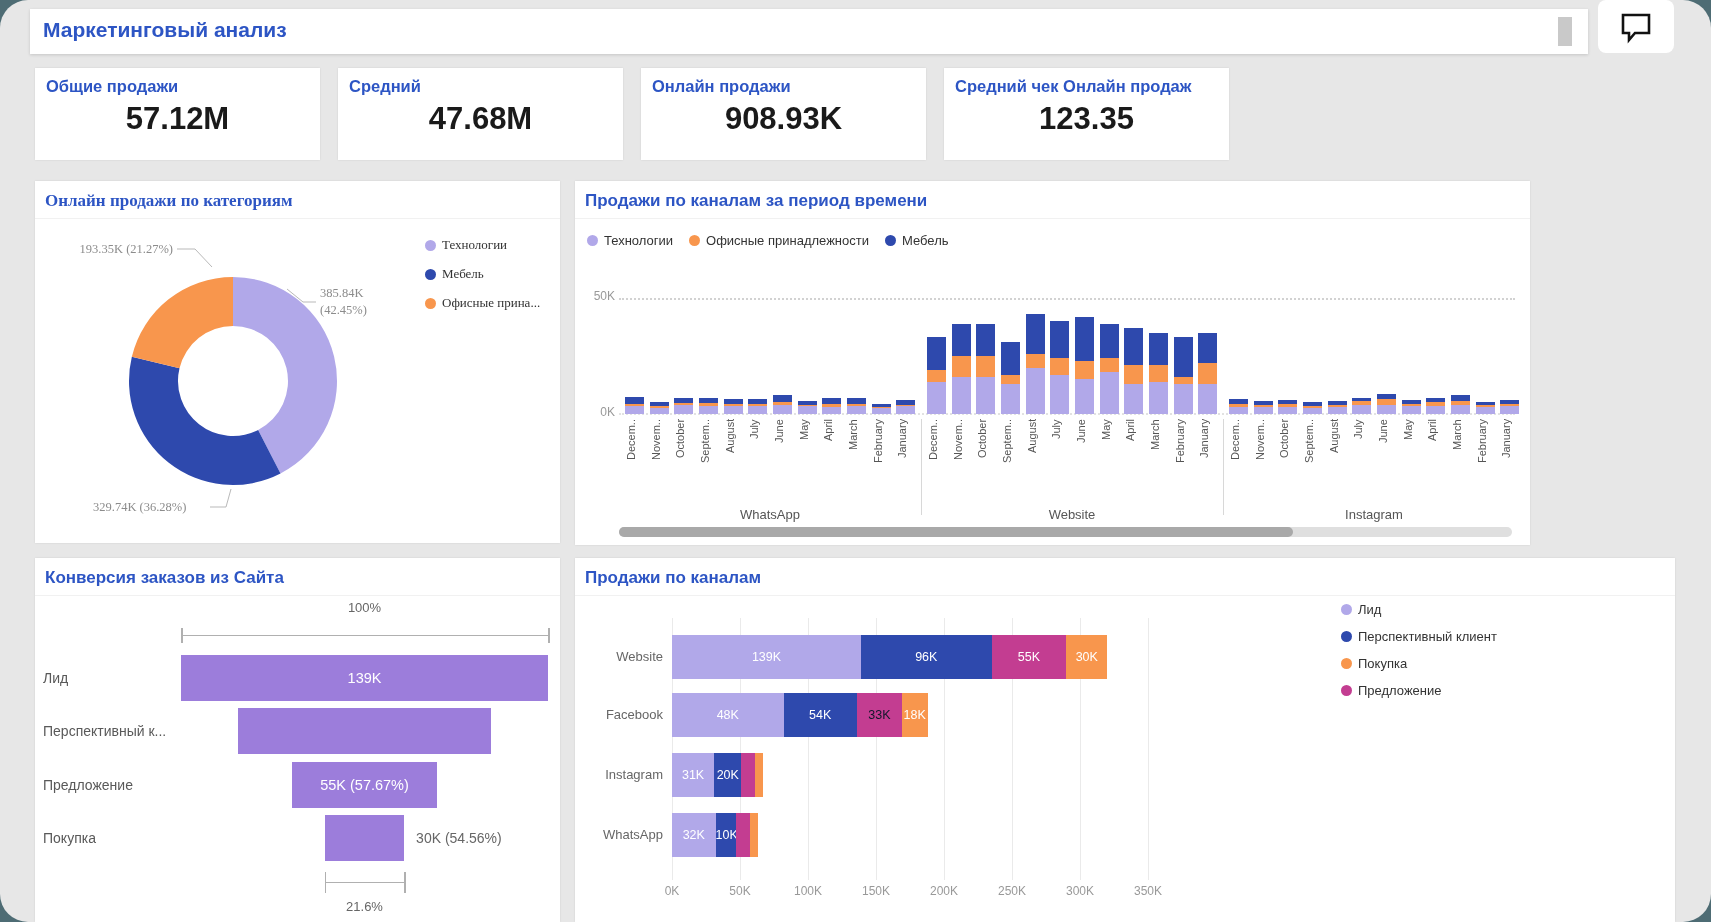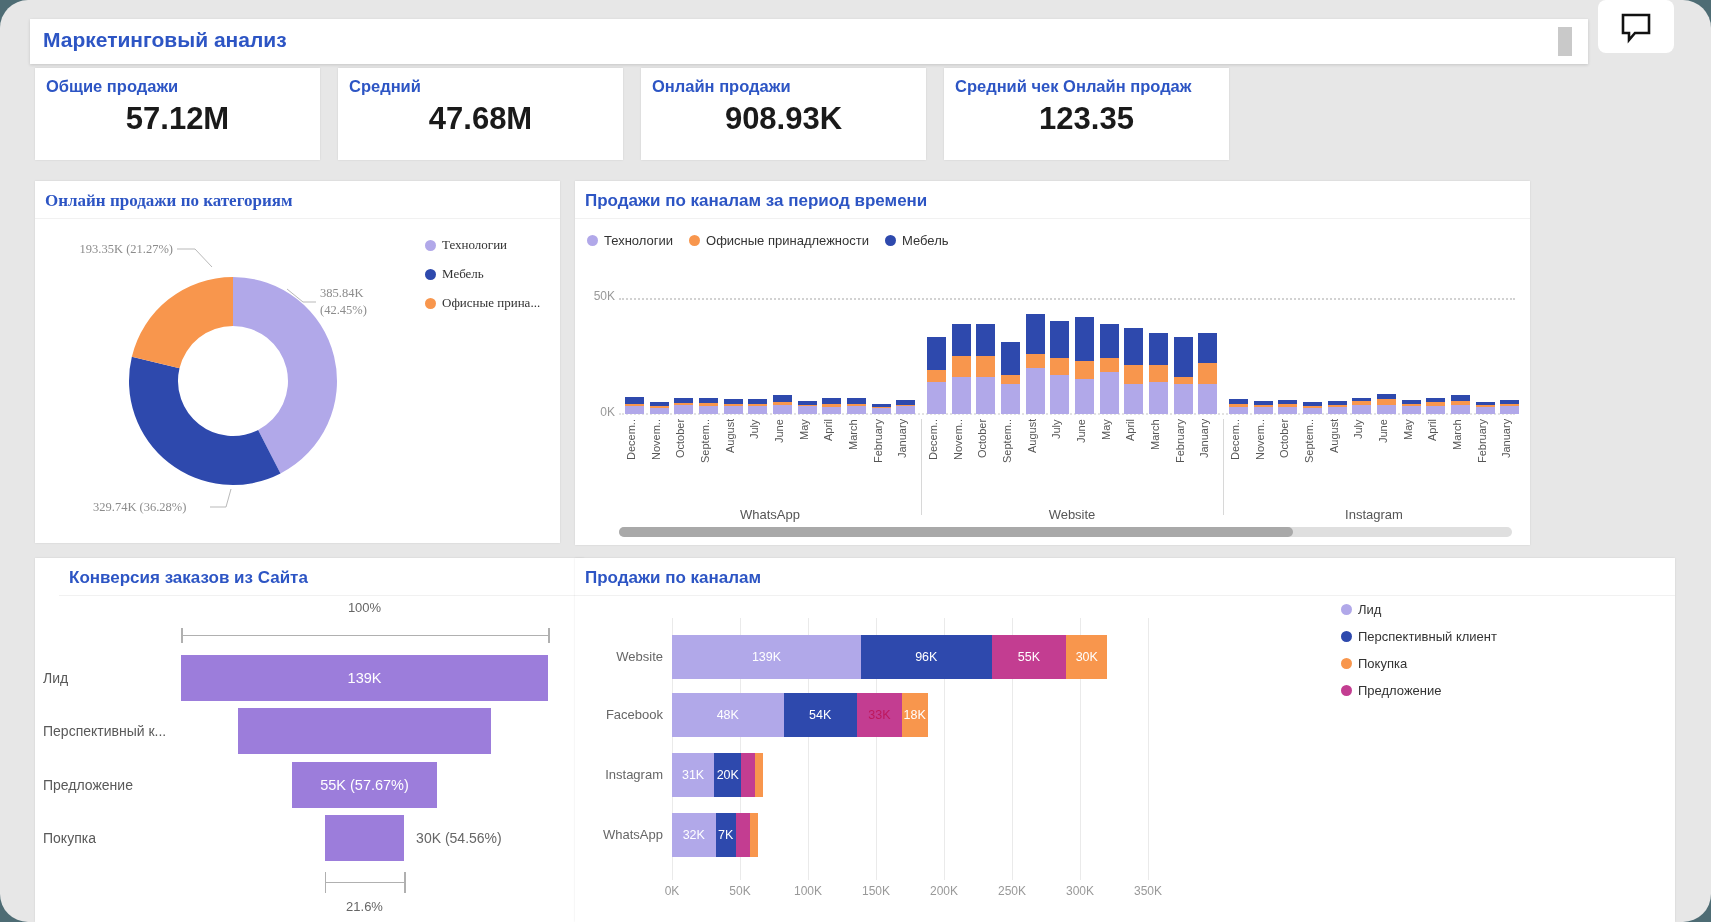--- a/index.html
+++ b/index.html
@@ -5,21 +5,21 @@
   html,body{margin:0;padding:0;}
   body{
     width:1711px;height:922px;background:#4E6C74;overflow:hidden;
     font-family:"Liberation Sans",sans-serif;
   }
   .stage{
     position:relative;width:1711px;height:922px;background:#E7E7E7;
     border-radius:28px;overflow:hidden;
   }
   .titlebar{
-    position:absolute;left:30px;top:19px;width:1558px;height:45px;background:#fff;
+    position:absolute;left:30px;top:9px;width:1558px;height:45px;background:#fff;
     box-shadow:0 1px 3px rgba(0,0,0,.15);
   }
   .titlebar .title{
     position:absolute;left:13px;top:9px;font-size:21px;font-weight:bold;color:#2D55C4;
   }
   .titlebar .vscroll{
     position:absolute;right:16px;top:8px;width:14px;height:29px;background:#C9C9C9;
   }
   .comment-btn{
     position:absolute;left:1598px;top:0;width:76px;height:53px;background:#fff;
@@ -40,21 +40,21 @@
   }
   .panel{
     position:absolute;background:#fff;box-shadow:0 0 2px rgba(0,0,0,.10);overflow:hidden;
   }
   .panel h3{
     margin:0;padding:10px 12px 7px 10px;font-size:17px;font-weight:bold;color:#2D55C4;
     border-bottom:1px solid #F1F1F1;
   }
   .donut-panel{left:35px;top:181px;width:525px;height:362px;font-family:Liberation Serif, serif;}
   .stacked-panel{left:575px;top:181px;width:955px;height:364px;}
-  .funnel-panel{left:35px;top:558px;width:525px;height:364px;padding-left:24px;}
+  .funnel-panel{left:35px;top:558px;width:525px;height:364px;}
   .hbar-panel{left:575px;top:558px;width:1100px;height:364px;}
   .legend-item{display:flex;align-items:center;gap:6px;}
   .legend-dot{width:11px;height:11px;border-radius:50%;flex:0 0 11px;}
   .legend-label{font-size:13px;color:#333;white-space:nowrap;}
   .vlabel{
     writing-mode:vertical-rl;transform:rotate(180deg);text-align:end;
     font-size:11px;color:#555;overflow:hidden;white-space:nowrap;
   }
 </style>
 </head>
@@ -344,35 +344,35 @@
       <div style="position: absolute; left: 416.6px; top: 77px; width: 74.8px; height: 44px; background: rgb(195, 61, 145);"></div>
       <div style="position: absolute; left: 416.6px; top: 77px; width: 74.8px; height: 44px; line-height: 44px; text-align: center; font-size: 12.5px; color: rgb(255, 255, 255); overflow: hidden;">55K</div>
       <div style="position: absolute; left: 491.4px; top: 77px; width: 40.8px; height: 44px; background: rgb(248, 150, 77);"></div>
       <div style="position: absolute; left: 491.4px; top: 77px; width: 40.8px; height: 44px; line-height: 44px; text-align: center; font-size: 12.5px; color: rgb(255, 255, 255); overflow: hidden;">30K</div>
       <div style="position: absolute; left: 0px; top: 135px; width: 88px; height: 44px; line-height: 44px; text-align: right; font-size: 13px; color: rgb(102, 102, 102);">Facebook</div>
       <div style="position: absolute; left: 97px; top: 135px; width: 111.52px; height: 44px; background: rgb(177, 168, 233);"></div>
       <div style="position: absolute; left: 97px; top: 135px; width: 111.52px; height: 44px; line-height: 44px; text-align: center; font-size: 12.5px; color: rgb(255, 255, 255); overflow: hidden;">48K</div>
       <div style="position: absolute; left: 208.52px; top: 135px; width: 73.44px; height: 44px; background: rgb(46, 73, 173);"></div>
       <div style="position: absolute; left: 208.52px; top: 135px; width: 73.44px; height: 44px; line-height: 44px; text-align: center; font-size: 12.5px; color: rgb(255, 255, 255); overflow: hidden;">54K</div>
       <div style="position: absolute; left: 281.96px; top: 135px; width: 44.88px; height: 44px; background: rgb(195, 61, 145);"></div>
-      <div style="position: absolute; left: 281.96px; top: 135px; width: 44.88px; height: 44px; line-height: 44px; text-align: center; font-size: 12.5px; color: #be185d; overflow: hidden;">33K</div>
+      <div style="position: absolute; left: 281.96px; top: 135px; width: 44.88px; height: 44px; line-height: 44px; text-align: center; font-size: 12.5px; color: #0f172a; overflow: hidden;">33K</div>
       <div style="position: absolute; left: 326.84px; top: 135px; width: 25.84px; height: 44px; background: rgb(248, 150, 77);"></div>
       <div style="position: absolute; left: 326.84px; top: 135px; width: 25.84px; height: 44px; line-height: 44px; text-align: center; font-size: 12.5px; color: rgb(255, 255, 255); overflow: hidden;">18K</div>
       <div style="position: absolute; left: 0px; top: 195px; width: 88px; height: 44px; line-height: 44px; text-align: right; font-size: 13px; color: rgb(102, 102, 102);">Instagram</div>
       <div style="position: absolute; left: 97px; top: 195px; width: 42.16px; height: 44px; background: rgb(177, 168, 233);"></div>
       <div style="position: absolute; left: 97px; top: 195px; width: 42.16px; height: 44px; line-height: 44px; text-align: center; font-size: 12.5px; color: rgb(255, 255, 255); overflow: hidden;">31K</div>
       <div style="position: absolute; left: 139.16px; top: 195px; width: 27.2px; height: 44px; background: rgb(46, 73, 173);"></div>
       <div style="position: absolute; left: 139.16px; top: 195px; width: 27.2px; height: 44px; line-height: 44px; text-align: center; font-size: 12.5px; color: rgb(255, 255, 255); overflow: hidden;">20K</div>
       <div style="position: absolute; left: 166.36px; top: 195px; width: 13.6px; height: 44px; background: rgb(195, 61, 145);"></div>
       <div style="position: absolute; left: 179.96px; top: 195px; width: 8.16px; height: 44px; background: rgb(248, 150, 77);"></div>
       <div style="position: absolute; left: 0px; top: 255px; width: 88px; height: 44px; line-height: 44px; text-align: right; font-size: 13px; color: rgb(102, 102, 102);">WhatsApp</div>
       <div style="position: absolute; left: 97px; top: 255px; width: 43.52px; height: 44px; background: rgb(177, 168, 233);"></div>
       <div style="position: absolute; left: 97px; top: 255px; width: 43.52px; height: 44px; line-height: 44px; text-align: center; font-size: 12.5px; color: rgb(255, 255, 255); overflow: hidden;">32K</div>
       <div style="position: absolute; left: 140.52px; top: 255px; width: 20.4px; height: 44px; background: rgb(46, 73, 173);"></div>
-      <div style="position: absolute; left: 140.52px; top: 255px; width: 20.4px; height: 44px; line-height: 44px; text-align: center; font-size: 12.5px; color: rgb(255, 255, 255); overflow: hidden;">7K</div>
+      <div style="position: absolute; left: 140.52px; top: 255px; width: 20.4px; height: 44px; line-height: 44px; text-align: center; font-size: 12.5px; color: rgb(255, 255, 255); overflow: hidden;">10K</div>
       <div style="position: absolute; left: 160.92px; top: 255px; width: 13.6px; height: 44px; background: rgb(195, 61, 145);"></div>
       <div style="position: absolute; left: 174.52px; top: 255px; width: 8.16px; height: 44px; background: rgb(248, 150, 77);"></div>
       <div style="position: absolute; left: 766px; top: 44px; display: flex; flex-direction: column; gap: 12px;">
         <div class="legend-item">
           <span class="legend-dot" style="background: rgb(177, 168, 233);"></span>
           <span class="legend-label">Лид</span>
         </div>
         <div class="legend-item">
           <span class="legend-dot" style="background: rgb(46, 73, 173);"></span>
           <span class="legend-label">Перспективный клиент</span>

